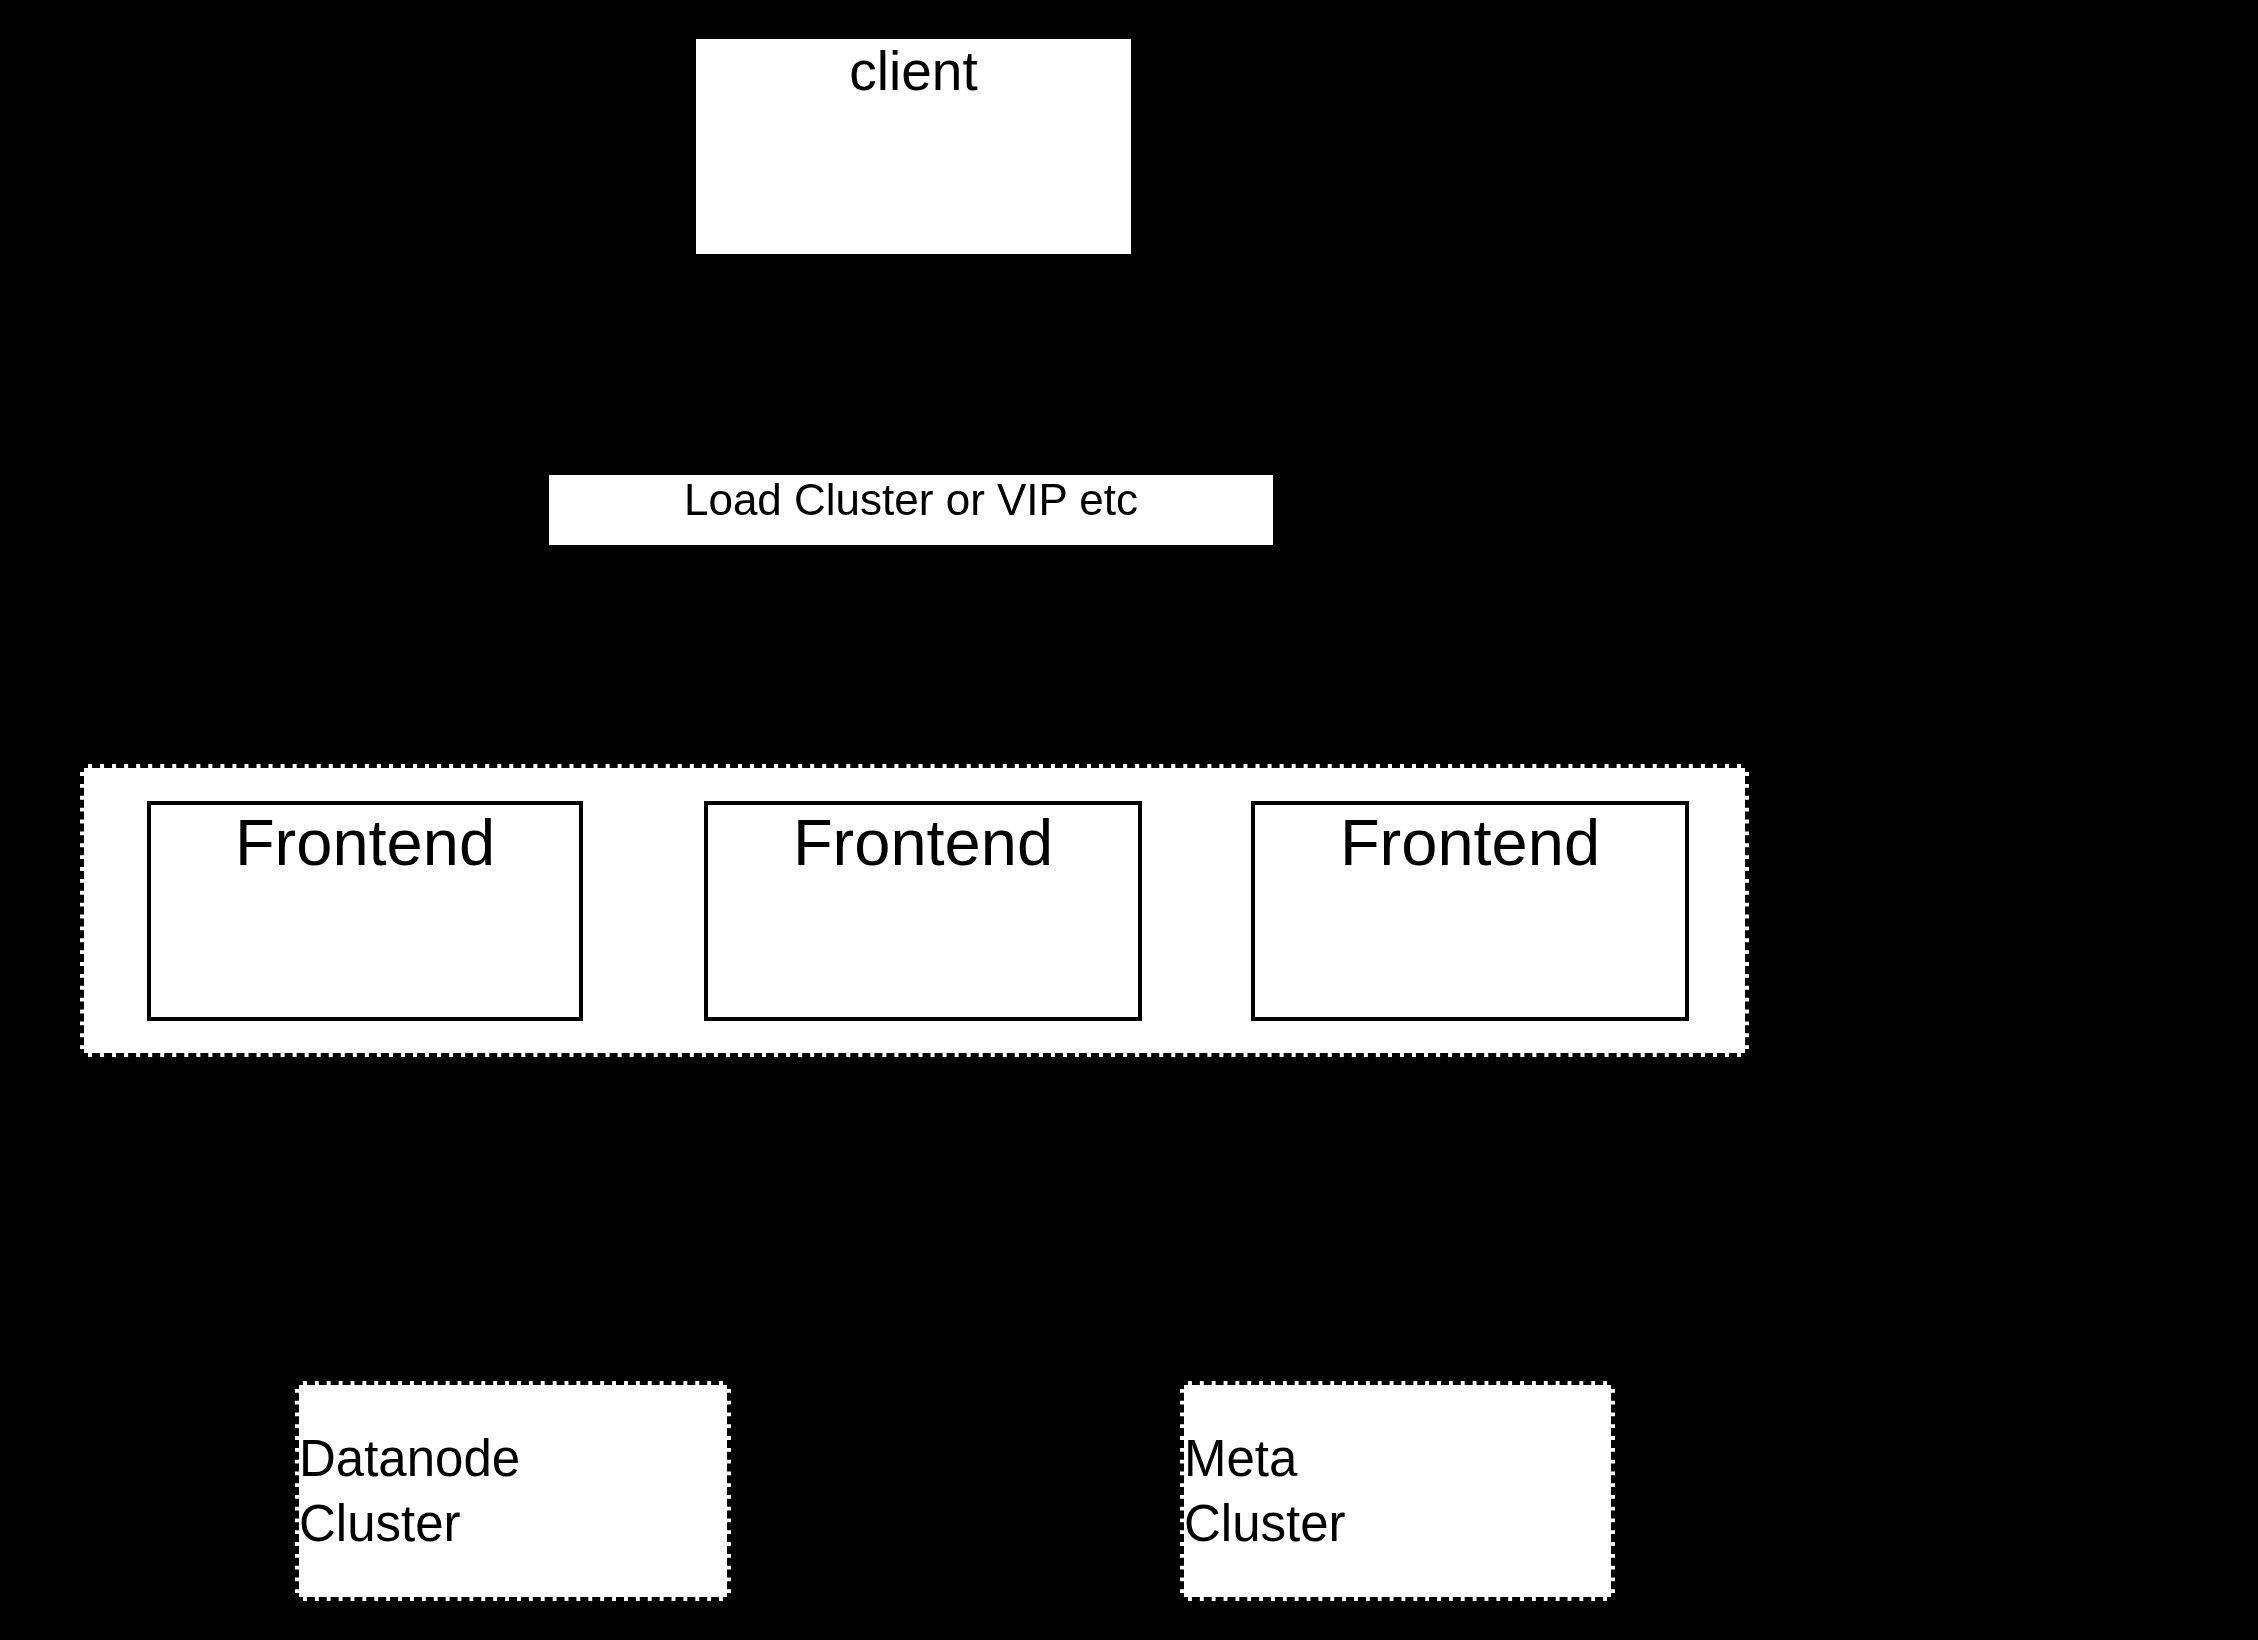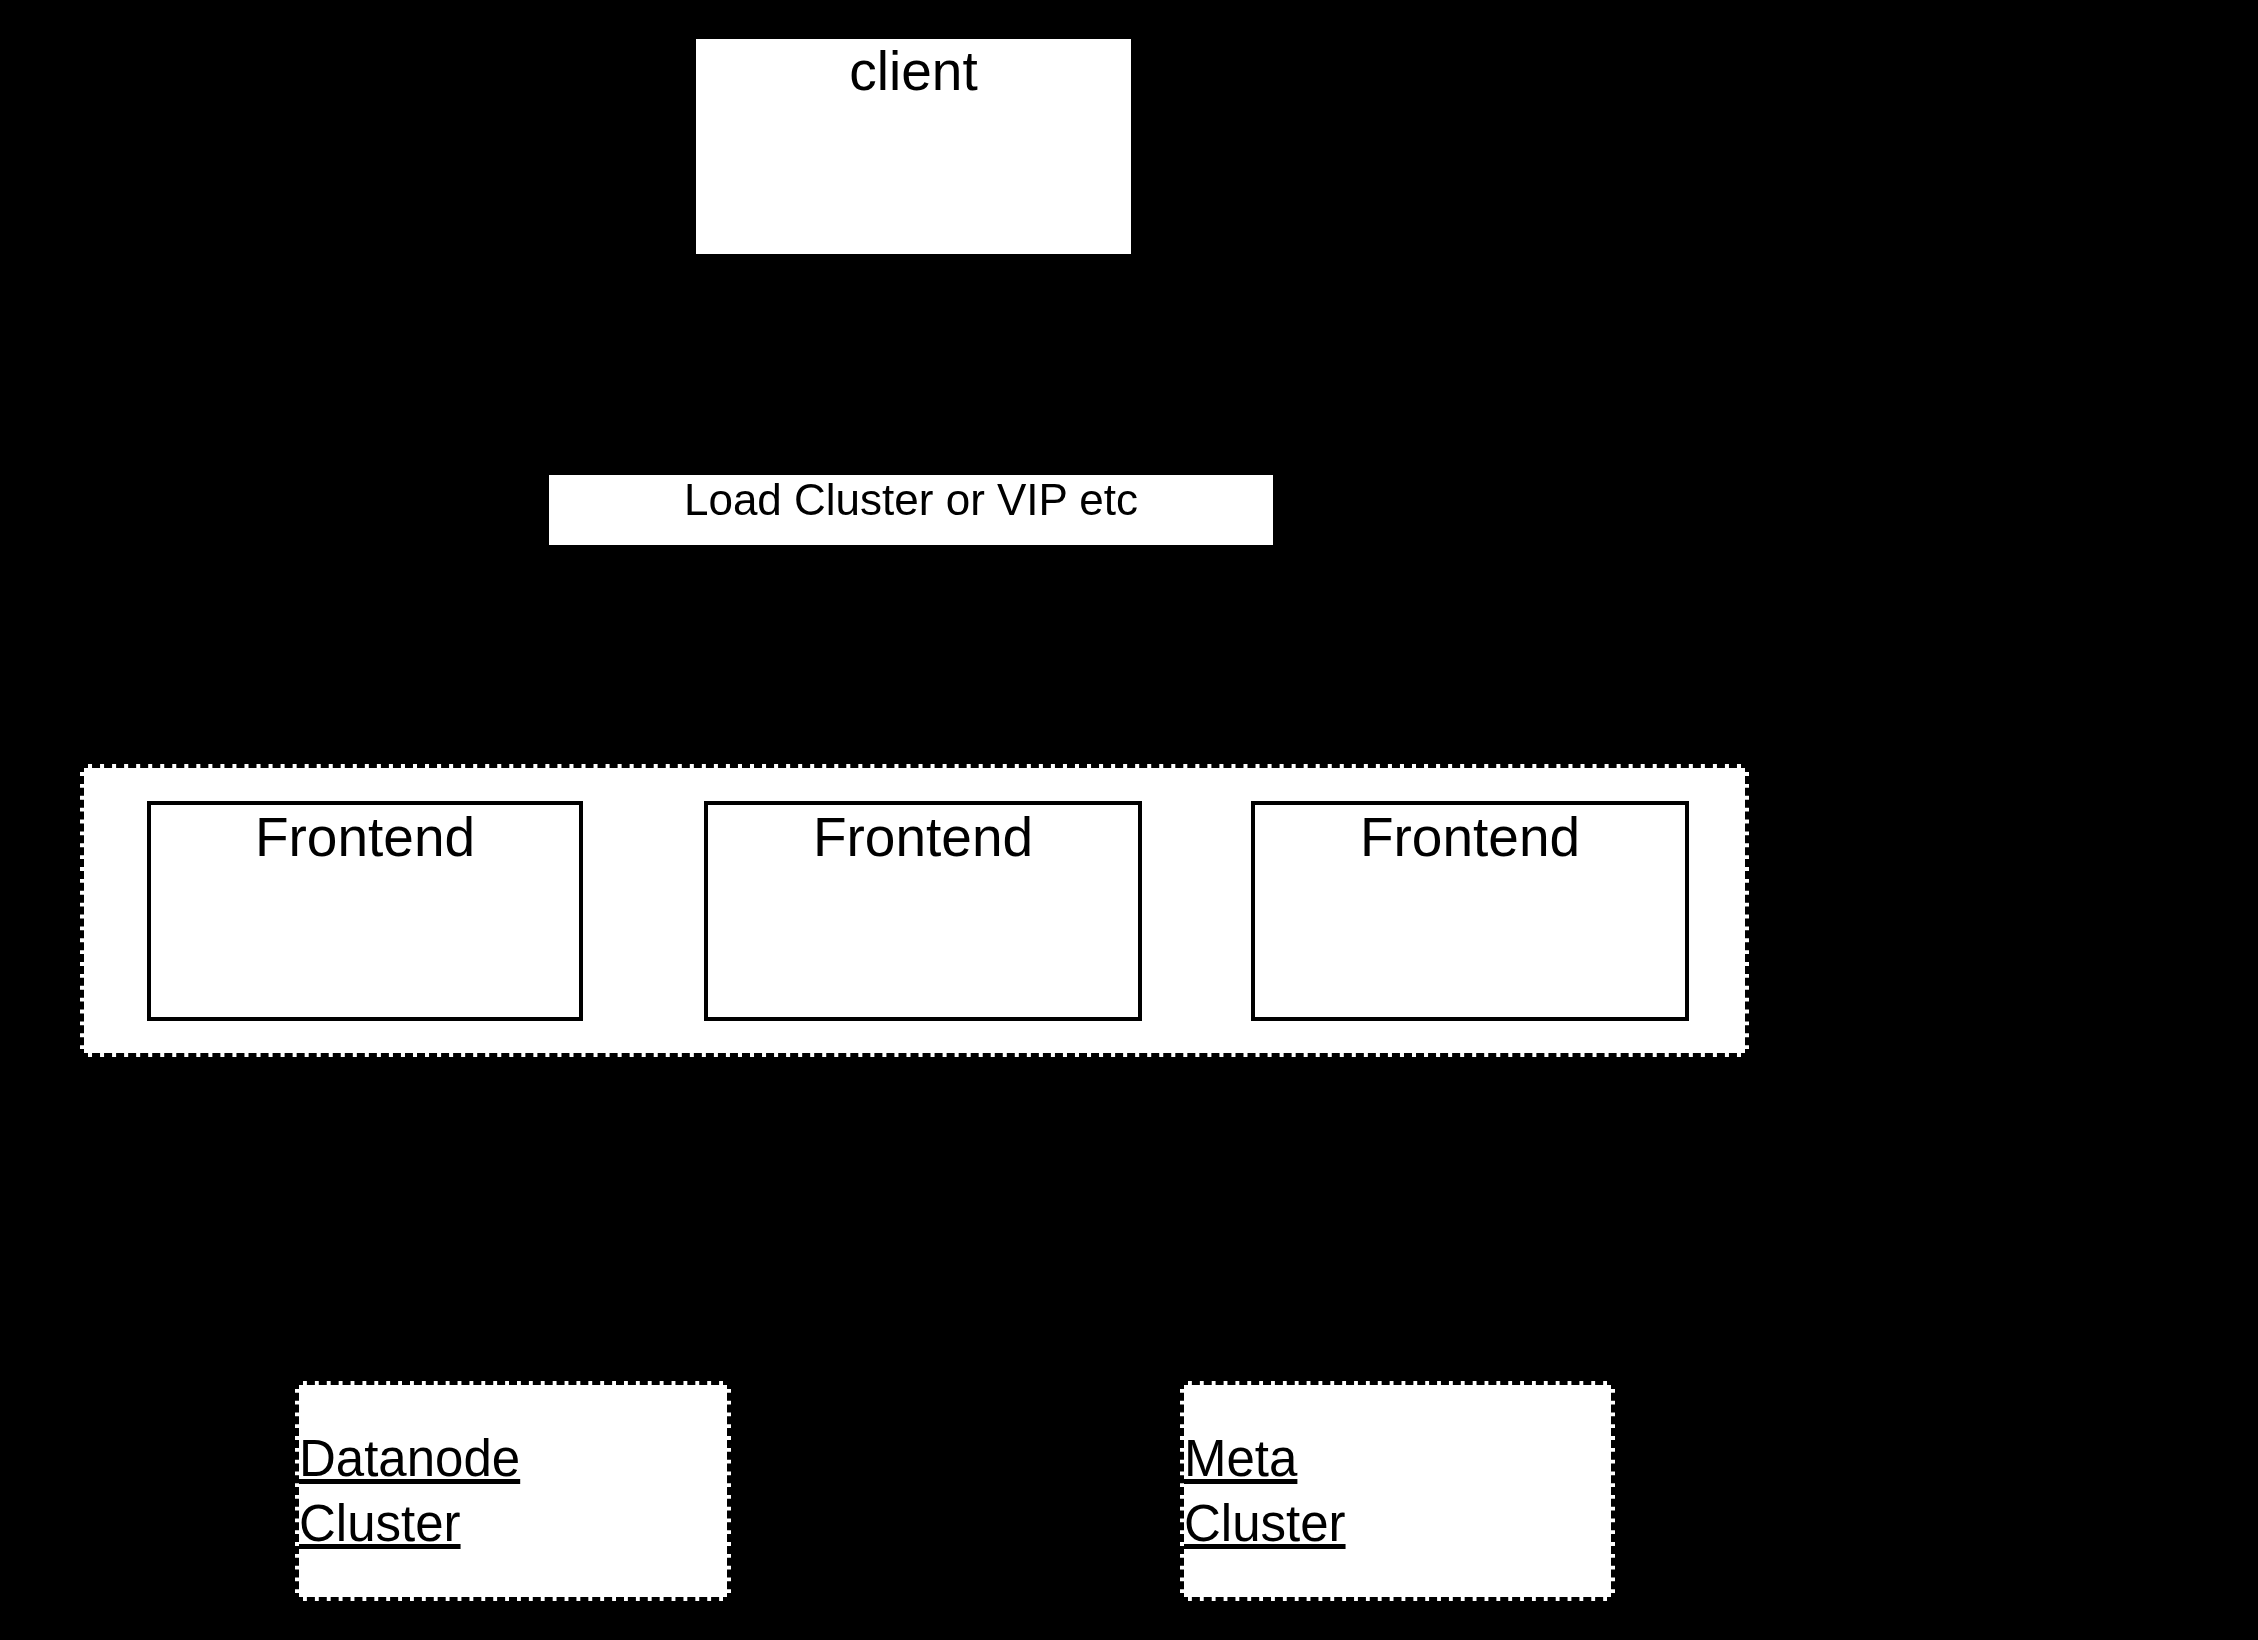--- a/index.html
+++ b/index.html
@@ -42,36 +42,35 @@
   .frontend-group {
     position: absolute;
     left: 80px; top: 764px;
     width: 1669px; height: 293px;
     background: #ffffff;
     border: 4.5px dashed #000000;
     box-sizing: border-box;
   }
   .frontend {
     border: 4.5px solid #000000;
-    font-size: 55px;
+    font-size: 65px;
     top: 801px;
     height: 220px;
   }
   .frontend.f1 { left: 147px;  width: 436px; }
   .frontend.f2 { left: 704px;  width: 438px; }
   .frontend.f3 { left: 1251px; width: 438px; }
   
   .cluster {
     border: 4.5px dashed #000000;
     font-size: 51px;
     line-height: 65px;
     top: 1381px;
     height: 220px;
     flex-direction: column;
-    text-decoration: underline;
   }
   .cluster.datanode { left: 295px;  width: 436px; }
   .cluster.meta     { left: 1180px; width: 435px; }
   .label { display: block; }
 </style>
 </head>
 <body>
 
 <div class="canvas">
 

